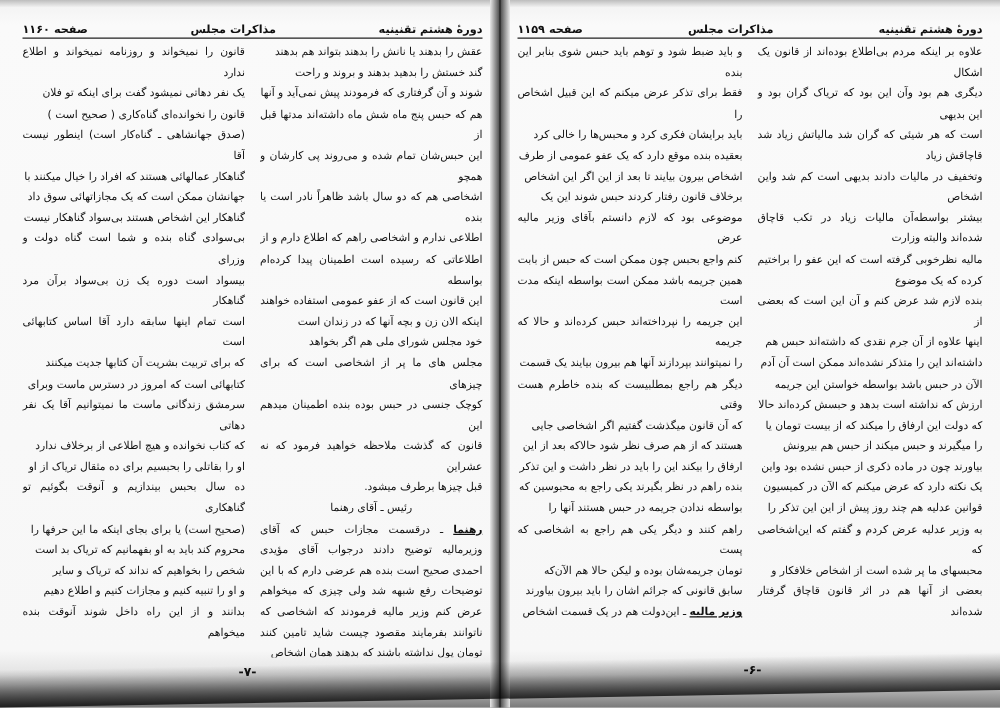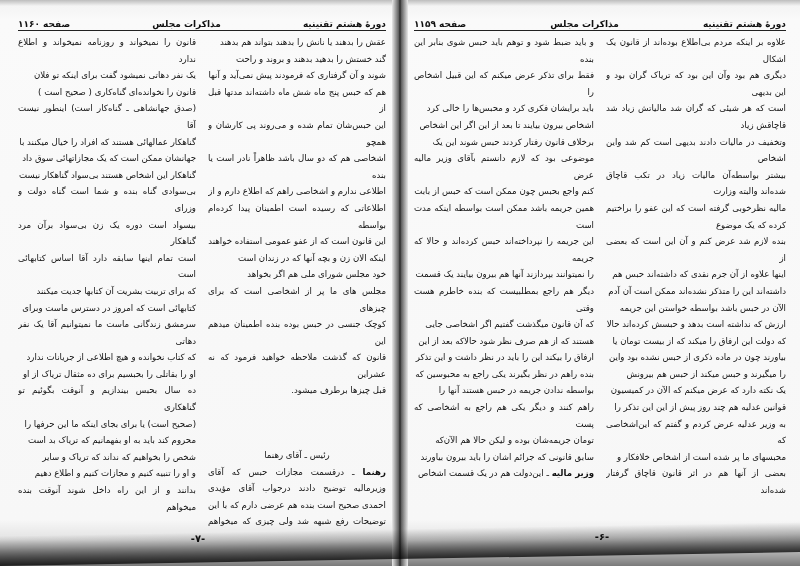--- a/index.html
+++ b/index.html
@@ -19,22 +19,22 @@
     border-bottom:1.5px solid #222;display:flex;justify-content:space-between;align-items:flex-end;
     direction:rtl;font-size:9px;font-weight:bold;}
   .page.right .header{left:10px;right:14px;}
   .header span{padding-bottom:1px;}
   .cols{position:absolute;top:34px;left:18px;right:10px;bottom:40px;display:flex;
     direction:rtl;gap:12px;}
   .page.right .cols{left:10px;right:14px;}
   .col{flex:1;direction:rtl;text-align:justify;font-size:8.6px;line-height:16.6px;
     font-family:"DejaVu Sans",sans-serif;overflow:hidden;}
   .col p{margin:0;text-align-last:right;}
-  .col .speaker{font-weight:bold;}
-  .col .center{text-align:center;text-align-last:center;margin-top:48px;}
+  .col .speaker{font-weight:bold;text-decoration:underline;}
+  .col .center{text-align:center;text-align-last:center;}
   .folio{position:absolute;bottom:22px;left:0;right:0;text-align:center;font-size:10px;font-weight:bold;direction:ltr;}
   .page.right .folio{bottom:24px;}
 </style>
 </head>
 <body>
 
 <div class="spread">
 
   <div class="page left">
     <div class="header">
@@ -69,21 +69,21 @@
           <p>(صدق جهانشاهی ـ گناه‌کار است) اینطور نیست آقا</p>
           <p>گناهکار عمالهائی هستند که افراد را خیال میکنند با</p>
           <p>جهانشان ممکن است که یک مجازاتهائی سوق داد</p>
           <p>گناهکار این اشخاص هستند بی‌سواد گناهکار نیست</p>
           <p>بی‌سوادی گناه بنده و شما است گناه دولت و وزرای</p>
           <p>بیسواد است دوره یک زن بی‌سواد برآن مرد گناهکار</p>
           <p>است تمام اینها سابقه دارد آقا اساس کتابهائی است</p>
           <p>که برای تربیت بشریت آن کتابها جدیت میکنند</p>
           <p>کتابهائی است که امروز در دسترس ماست وبرای</p>
           <p>سرمشق زندگانی ماست ما نمیتوانیم آقا یک نفر دهاتی</p>
-          <p>که کتاب نخوانده و هیچ اطلاعی از جریانات ندارد</p>
+          <p>که کتاب نخوانده و هیچ اطلاعی از برخلاف ندارد</p>
           <p>او را بقاتلی را بحبسیم برای ده مثقال تریاک از او</p>
           <p>ده سال بحبس بیندازیم و آنوقت بگوئیم تو گناهکاری</p>
           <p>(صحیح است) یا برای بجای اینکه ما این حرفها را</p>
           <p>محروم کند باید به او بفهمانیم که تریاک بد است</p>
           <p>شخص را بخواهیم که نداند که تریاک و سایر</p>
           <p>و او را تنبیه کنیم و مجازات کنیم و اطلاع دهیم</p>
           <p>بدانند و از این راه داخل شوند آنوقت بنده میخواهم</p>
         </div>
     </div>
     <div class="folio">-۷-</div>
@@ -104,32 +104,33 @@
           <p>است که هر شیئی که گران شد مالیاتش زیاد شد قاچاقش زیاد</p>
           <p>وتخفیف در مالیات دادند بدیهی است کم شد واین اشخاص</p>
           <p>بیشتر بواسطه‌آن مالیات زیاد در تکب قاچاق شده‌اند والبته وزارت</p>
           <p>مالیه نظرخوبی گرفته است که این عفو را براختیم کرده که یک موضوع</p>
           <p>بنده لازم شد عرض کنم و آن این است که بعضی از</p>
           <p>اینها علاوه از آن جرم نقدی که داشته‌اند حبس هم</p>
           <p>داشته‌اند این را متذکر نشده‌اند ممکن است آن آدم</p>
           <p>الآن در حبس باشد بواسطه خواستن این جریمه</p>
           <p>ارزش که نداشته است بدهد و حبسش کرده‌اند حالا</p>
           <p>که دولت این ارفاق را میکند که از بیست تومان یا</p>
+          <p>را میگیرند و حبس میکند از حبس هم بیرونش</p>
           <p>بیاورند چون در ماده ذکری از حبس نشده بود واین</p>
-          <p>را میگیرند و حبس میکند از حبس هم بیرونش</p>
           <p>یک نکته دارد که عرض میکنم که الآن در کمیسیون</p>
           <p>قوانین عدلیه هم چند روز پیش از این این تذکر را</p>
           <p>به وزیر عدلیه عرض کردم و گفتم که این‌اشخاصی که</p>
           <p>محبسهای ما پر شده است از اشخاص خلافکار و</p>
           <p>بعضی از آنها هم در اثر قانون قاچاق گرفتار شده‌اند</p>
         </div>
       <div class="col">
           <p>و باید ضبط شود و توهم باید حبس شوی بنابر این بنده</p>
           <p>فقط برای تذکر عرض میکنم که این قبیل اشخاص را</p>
           <p>باید برایشان فکری کرد و محبس‌ها را خالی کرد</p>
+          <p>بعقیده بنده موقع دارد که یک عفو عمومی از طرف</p>
           <p>اشخاص بیرون بیایند تا بعد از این اگر این اشخاص</p>
           <p>برخلاف قانون رفتار کردند حبس شوند این یک</p>
           <p>موضوعی بود که لازم دانستم بآقای وزیر مالیه عرض</p>
           <p>کنم واجع بحبس چون ممکن است که حبس از بابت</p>
           <p>همین جریمه باشد ممکن است بواسطه اینکه مدت است</p>
           <p>این جریمه را نپرداخته‌اند حبس کرده‌اند و حالا که جریمه</p>
           <p>را نمیتوانند بپردازند آنها هم بیرون بیایند یک قسمت</p>
           <p>دیگر هم راجع بمطلبیست که بنده خاطرم هست وقتی</p>
           <p>که آن قانون میگذشت گفتیم اگر اشخاصی جایی</p>
           <p>هستند که از هم صرف نظر شود حالاکه بعد از این</p>

